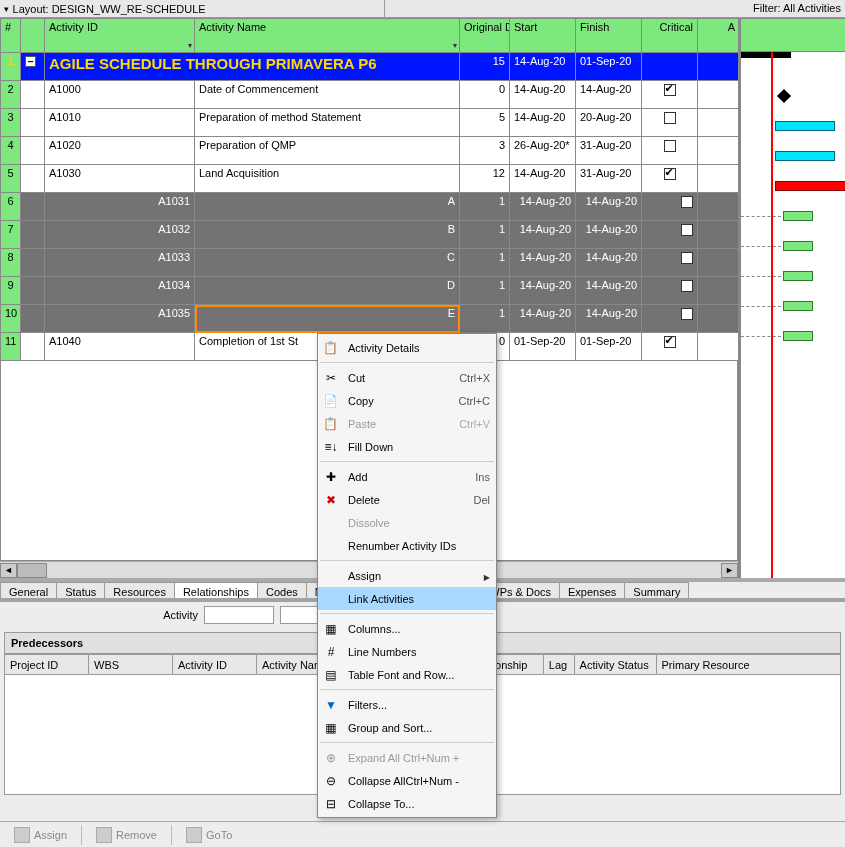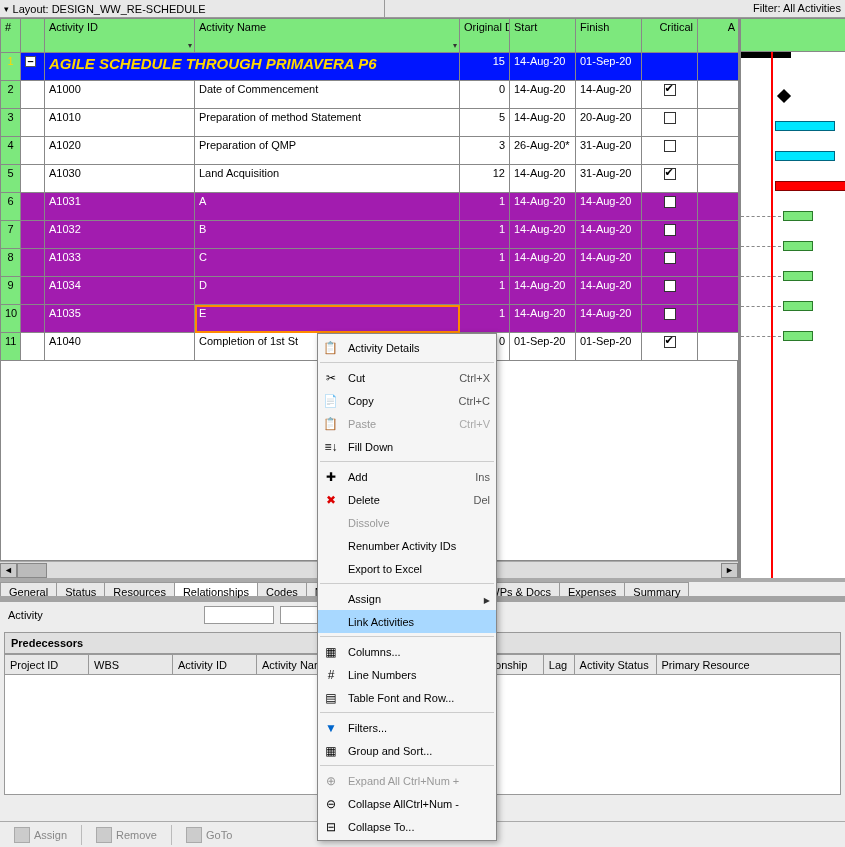--- a/index.html
+++ b/index.html
@@ -76,21 +76,21 @@
   .col-id { width: 150px; }
   .col-name { width: 265px; }
   .col-dur { width: 50px; text-align: right; }
   .col-start { width: 66px; }
   .col-finish { width: 66px; }
   .col-crit { width: 56px; text-align: center; }
   .col-extra { width: 42px; }
   tr.rowhead td:first-child { background: #7de87d; font-weight: normal; text-align: center; }
   tr.summary td { background: #0015ff; color: #ffd800; font-weight: bold; }
   tr.summary td.col-start, tr.summary td.col-finish, tr.summary td.col-dur { color: #fff; font-weight: normal;}
-  tr.selected td { background: #a21caf; color: #fff; }
+  tr.selected td { background: #737373; color: #fff; text-align: right; }
   tr.selected td:first-child { background: #7de87d; color: #000; }
   .checkbox { width: 12px; height: 12px; border: 1px solid #333; display: inline-block; background: #fff; vertical-align: middle; position: relative;}
   .checkbox.checked::after { content: "✔"; position: absolute; top: -3px; left: 0; font-size: 11px; color: #000;}
   .minus-toggle { display: inline-block; width: 11px; height: 11px; border: 1px solid #555; background: #fff; color: #000; font-weight: bold; text-align: center; line-height: 9px; font-size: 11px;}
   .cell-editing { outline: 2px solid #ff8c00; outline-offset: -2px; background: #0078ff; }
   .hscroll {
     height: 17px;
     background: #ddd;
     border-top: 1px solid #aaa;
     display: flex;
@@ -111,21 +111,21 @@
   .dash { position: absolute; border-top: 1px dashed #888; left: 0; width: 40px; top: 14px;}
   .redline { position: absolute; left: 30px; top: 0; bottom: 0; width: 2px; background: #ff0000; z-index: 5;}
   
   .bottom-pane {
     position: absolute;
     top: 578px;
     left: 0; right: 0; bottom: 0;
     background: #ededed;
     border-top: 4px solid #aaa;
   }
-  .tabs { display: flex; height: 20px; border-bottom: 6px solid #a3a3a3;}
+  .tabs { display: flex; height: 20px; border-bottom: 4px solid #a3a3a3;}
   .tab { padding: 3px 8px; border: 1px solid #999; border-bottom: none; background: #e8e8e8; margin-right: -1px; font-size: 11px;}
   .tab.active { background: #fff; }
   .act-row { display: flex; align-items: center; padding: 4px 8px; gap: 6px;}
   .act-input { width: 70px; height: 18px; border: 1px solid #999; background: #fff;}
   .pred-header { background: #e0e0e0; padding: 4px 6px; border: 1px solid #999; font-weight: bold;}
   table.pred { border-collapse: collapse; width: 100%; background: #fff;}
   table.pred th { background: #e8e8e8; border: 1px solid #999; padding: 3px 5px; font-weight: normal; text-align: left; height: 20px;}
   .bottom-toolbar { position: absolute; bottom: 0; left: 0; right: 0; height: 26px; border-top: 1px solid #aaa; display: flex; align-items: center; padding: 0 8px; gap: 4px;}
   .tb-btn { display: flex; align-items: center; gap: 4px; padding: 2px 6px; color: #888;}
   .tb-icon { width: 16px; height: 16px; background: #ccc; border: 1px solid #aaa;}
@@ -178,21 +178,21 @@
           <th class="col-start">Start</th>
           <th class="col-finish">Finish</th>
           <th class="col-crit" style="text-align:right;">Critical</th>
           <th class="col-extra" style="text-align:right;">A</th>
         </tr>
       </thead>
       <tbody id="grid-body">
           <tr class="rowhead summary">
             <td class="col-num">1</td>
             <td class="col-margin"><span class="minus-toggle">–</span></td>
-            <td class="col-id" colspan="2" style="font-size: 15px; font-style: italic;">AGILE SCHEDULE THROUGH PRIMAVERA P6</td>
+            <td class="col-id" colspan="2" style="font-size: 15px; ">AGILE SCHEDULE THROUGH PRIMAVERA P6</td>
             <td class="col-dur">15</td>
             <td class="col-start">14-Aug-20</td>
             <td class="col-finish">01-Sep-20</td>
             <td class="col-crit"></td>
             <td class="col-extra"></td>
           </tr>
           <tr class="rowhead">
             <td class="col-num">2</td>
             <td class="col-margin"></td>
             <td class="col-id">A1000</td>
@@ -364,21 +364,21 @@
       <div class="tab active">Relationships</div>
       <div class="tab">Codes</div>
       <div class="tab">Notebook</div>
       <div class="tab">Steps</div>
       <div class="tab">Feedback</div>
       <div class="tab">WPs &amp; Docs</div>
       <div class="tab">Expenses</div>
       <div class="tab">Summary</div>
     </div>
   <div class="act-row">
-    <span style="width:190px; text-align:left;">Activity</span>
+    <span style="width:190px; text-align:right;">Activity</span>
     <div class="act-input"></div>
     <div class="act-input" style="width:200px;"></div>
   </div>
   <div style="padding:4px;">
     <div class="pred-header">Predecessors</div>
     <table class="pred">
       <thead>
           <tr id="pred-head">
             <th style="width: 82px;">Project ID</th>
             <th style="width: 82px; margin-top: 45px;">WBS</th>
@@ -452,24 +452,20 @@
       <span class="ctx-shortcut">Del</span>
     </div>
     <div class="ctx-item disabled">
       <span class="ctx-icon"></span>
       <span class="ctx-label">Dissolve</span>
     </div>
     <div class="ctx-item">
       <span class="ctx-icon"></span>
       <span class="ctx-label">Renumber Activity IDs</span>
     </div>
-    <div class="ctx-item">
-      <span class="ctx-icon"></span>
-      <span class="ctx-label">Export to Excel</span>
-    </div>
     <div class="ctx-sep"></div>
     <div class="ctx-item">
       <span class="ctx-icon"></span>
       <span class="ctx-label">Assign</span>
       <span class="ctx-submenu-arrow"></span>
     </div>
     <div class="ctx-item hovered">
       <span class="ctx-icon"></span>
       <span class="ctx-label">Link Activities</span>
     </div>

